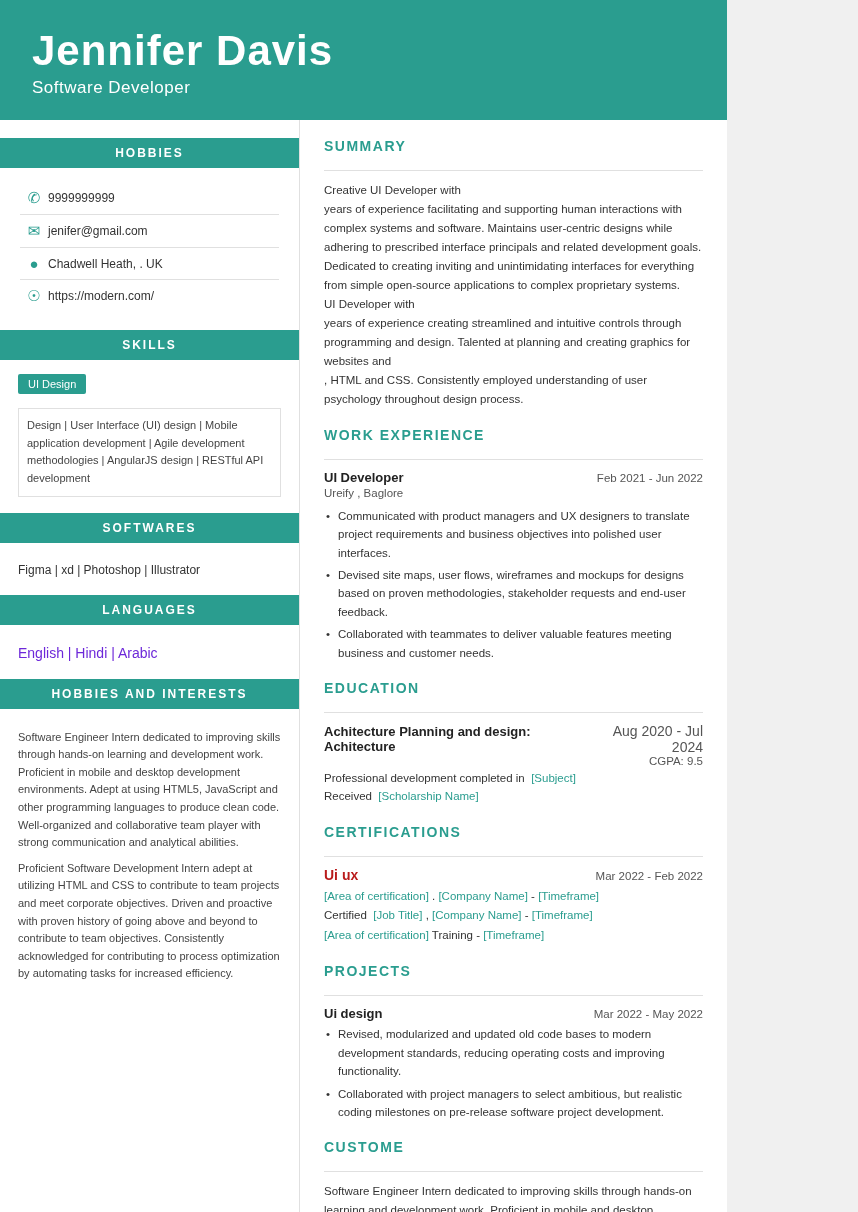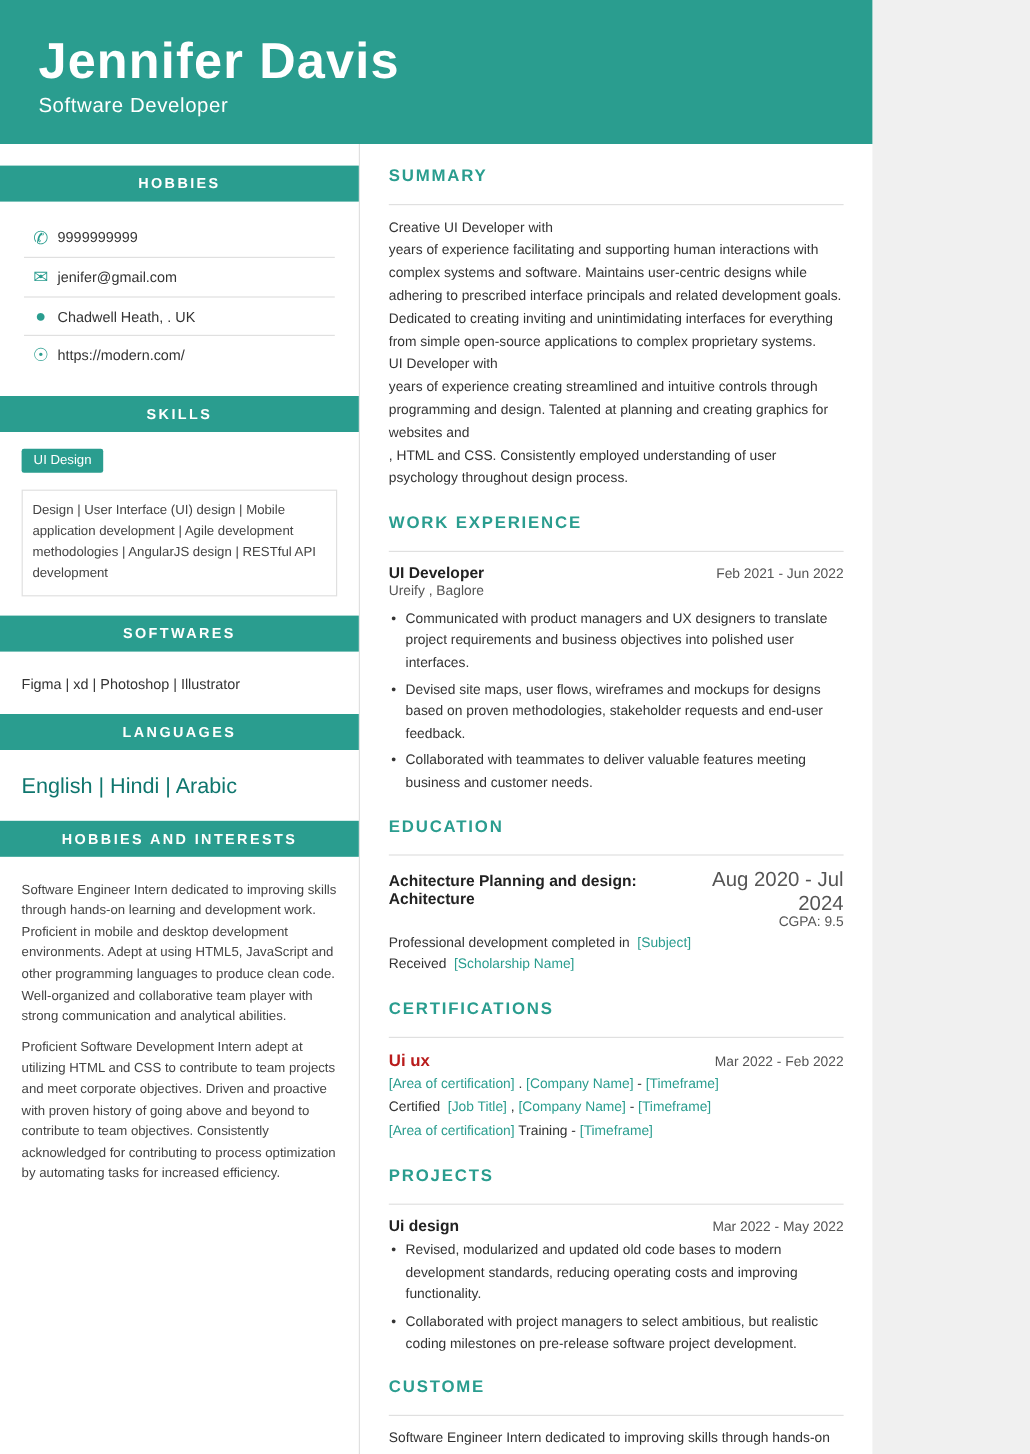--- a/index.html
+++ b/index.html
@@ -98,22 +98,22 @@
     }
 
     .softwares-list {
       padding: 6px 18px 18px 18px;
       font-size: 12px;
       color: #333;
     }
 
     .languages-list {
       padding: 6px 18px 18px 18px;
-      font-size: 18px;
-      color: #0f766e;
+      font-size: 14px;
+      color: #6d28d9;
     }
 
     .hobbies-section {
       padding: 6px 18px 10px 18px;
     }
     .hobbies-section p {
       font-size: 11px;
       color: #444;
       line-height: 1.6;
       margin-bottom: 8px;
@@ -183,21 +183,21 @@
       color: #333;
     }
 
     .edu-header {
       display: flex;
       justify-content: space-between;
       align-items: baseline;
       margin-bottom: 2px;
     }
     .edu-title { font-size: 13px; font-weight: 700; color: #222; }
-    .edu-dates { font-size: 17px; color: #555; }
+    .edu-dates { font-size: 14px; color: #555; }
     .edu-cgpa { font-size: 11.5px; color: #555; }
     .edu-school { font-size: 11.5px; color: #555; margin-bottom: 8px; }
     .edu-detail { font-size: 11.5px; color: #333; line-height: 1.6; }
     .highlight { color: #2a9d8f; }
 
     .cert-header {
       display: flex;
       justify-content: space-between;
       align-items: baseline;
       margin-bottom: 4px;

